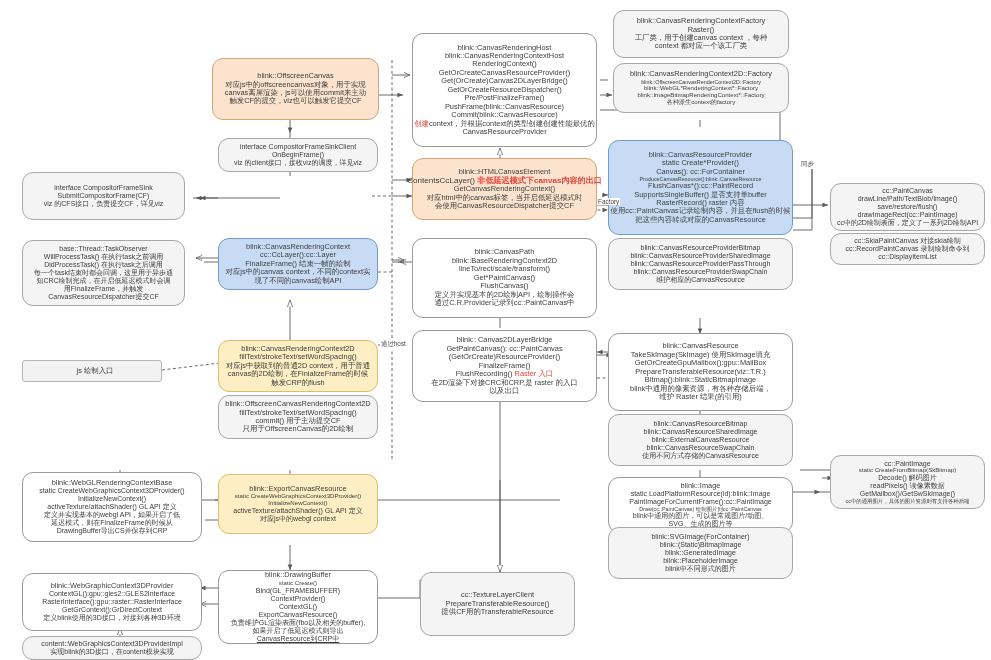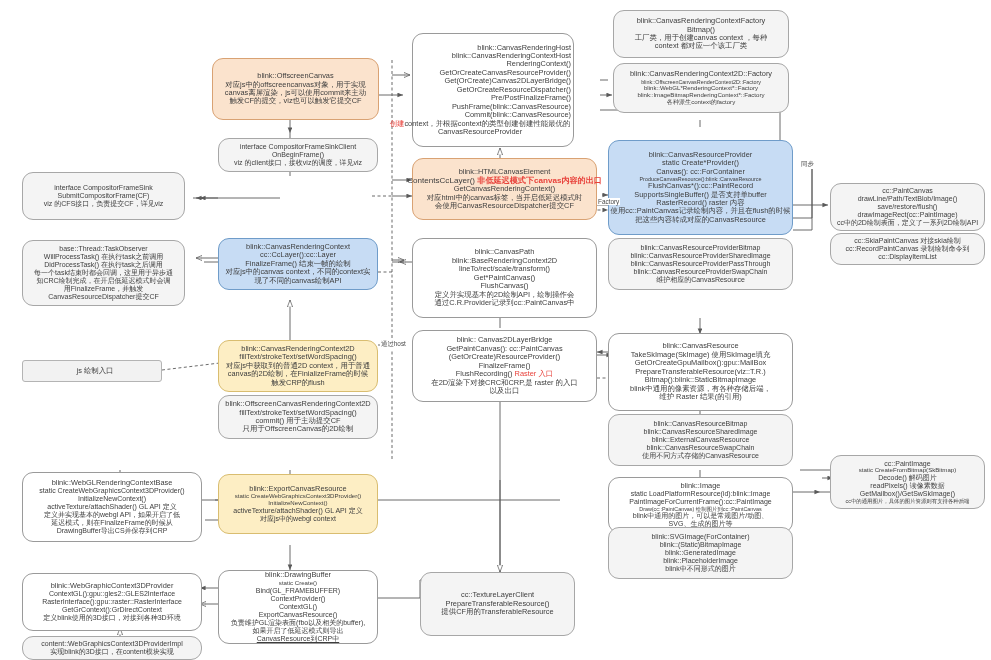--- a/index.html
+++ b/index.html
@@ -200,36 +200,36 @@
     <span class="ln t7">WillProcessTask() 在执行task之前调用</span>
     <span class="ln t7">DidProcessTask() 在执行task之后调用</span>
     <span class="ln t7" style="position:relative;left:0;">每一个task结束时都会回调，这里用于异步通</span>
     <span class="ln t7">
       <span>知CRC绘制完成，</span><span class="bold">在开启低延迟模式时会调</span>
     </span>
     <span class="ln t7 bold">用FinalizeFrame，并触发</span>
     <span class="ln t7 bold">CanvasResourceDispatcher提交CF</span>
   </div>
 
-  <div class="node white" style="left:412px;top:33px;width:162px;height:114px;align-items:flex-end;">
+  <div class="node white" style="left:412px;top:33px;width:185px;height:114px;">
     <span class="ln t">blink::CanvasRenderingHost</span>
     <span class="ln t">blink::CanvasRenderingContextHost</span>
     <span class="ln t">RenderingContext()</span>
     <span class="ln t">GetOrCreateCanvasResourceProvider()</span>
     <span class="ln t">Get(OrCreate)Canvas2DLayerBridge()</span>
     <span class="ln t">GetOrCreateResourceDispatcher()</span>
     <span class="ln t">Pre/PostFinalizeFrame()</span>
     <span class="ln t">PushFrame(blink::CanvasResource)</span>
     <span class="ln t">Commit(blink::CanvasResource)</span>
     <span class="t wrap" style="width:182px;"><span class="redn">创建</span><span>context，并根据context的类型创建创建性能最优的CanvasResourceProvider</span></span>
   </div>
 
   <div class="node grey" style="left:613px;top:10px;width:176px;height:48px;">
     <span class="ln t">blink::CanvasRenderingContextFactory</span>
-    <span class="ln t">Bitmap()</span>
+    <span class="ln t">Raster()</span>
     <span class="ln t">工厂类，用于创建canvas context ，每种</span>
     <span class="ln t">context 都对应一个该工厂类</span>
   </div>
 
   <div class="node grey" style="left:613px;top:63px;width:176px;height:50px;">
     <span class="ln t">blink::CanvasRenderingContext2D::Factory</span>
     <span class="ln t55">blink::OffscreenCanvasRenderContext2D::Factory</span>
     <span class="ln t6">blink::WebGL*RenderingContext*::Factory</span>
     <span class="ln t6">blink::ImageBitmapRenderingContext*::Factory</span>
     <span class="ln t6">各种派生context的factory</span>

